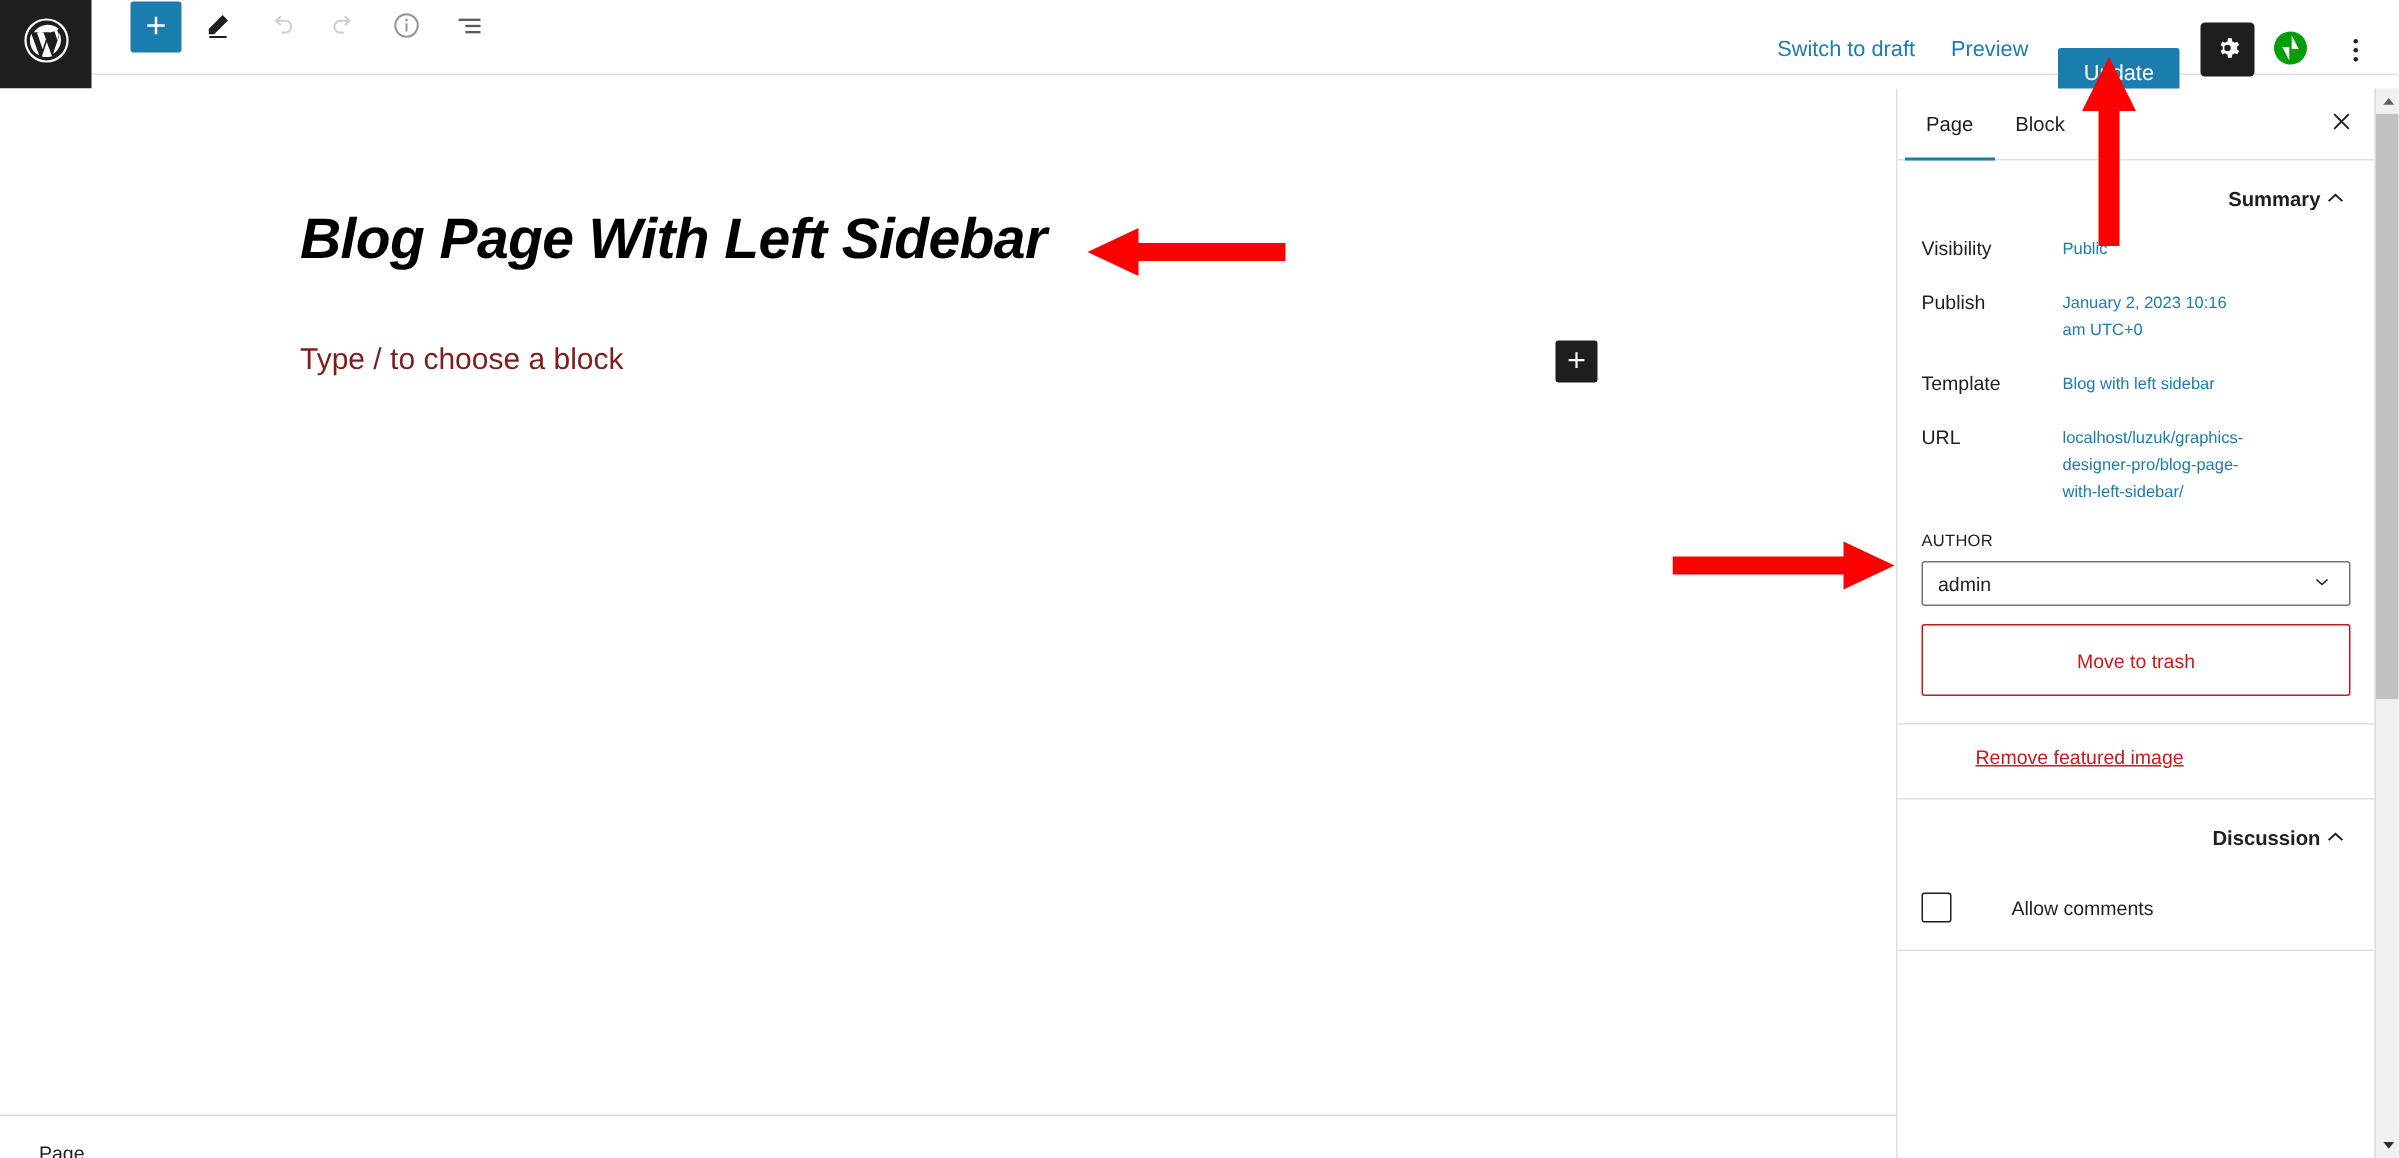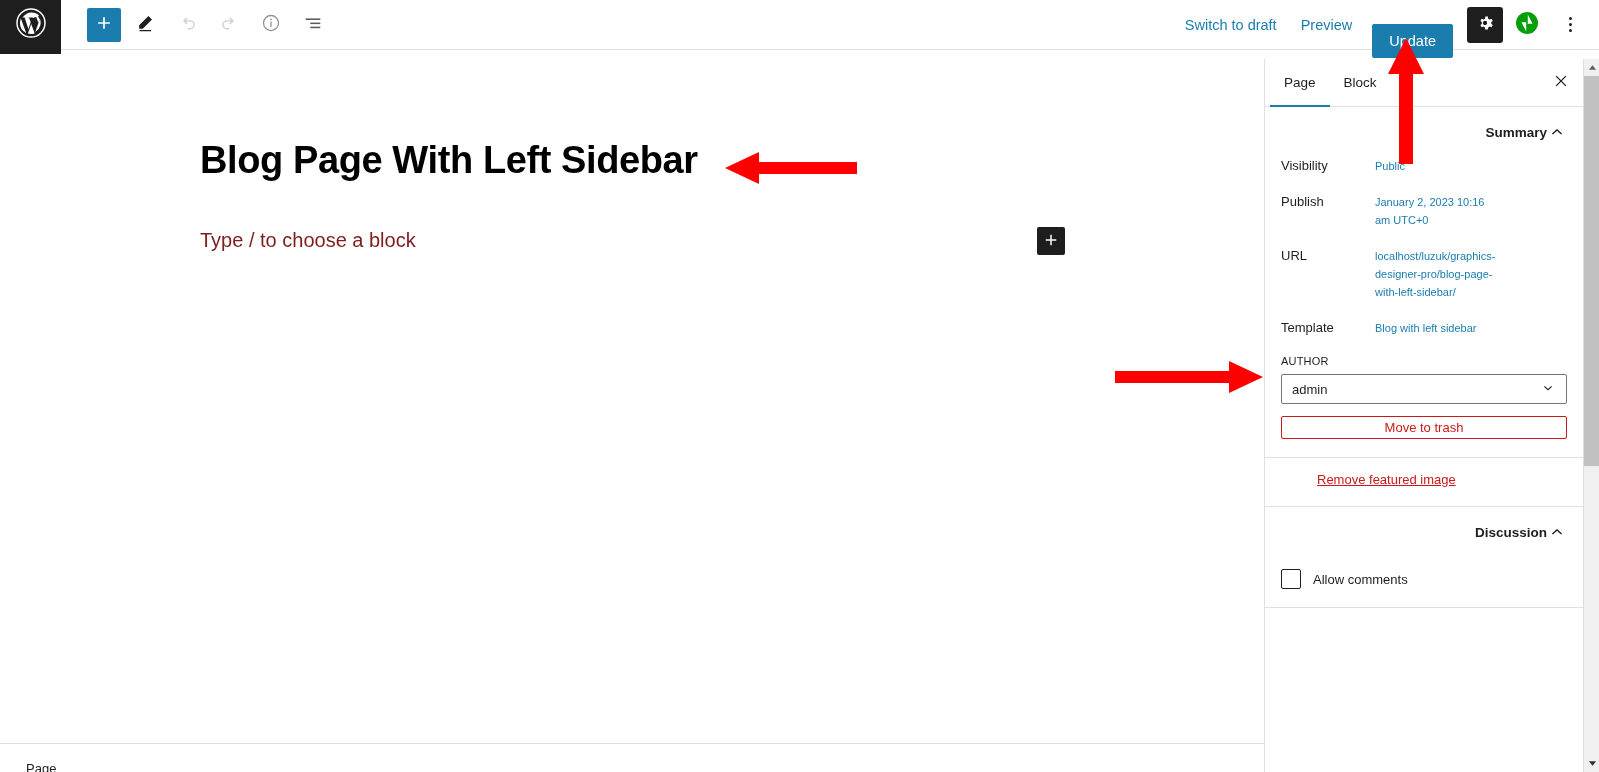--- a/index.html
+++ b/index.html
@@ -10,21 +10,21 @@
     overflow: hidden;
   }
   #app { position: relative; width: 1599px; height: 772px; }
 
   
   .toolbar {
     position: absolute; top: 0; left: 0;
     width: 1599px; height: 50px;
     background: #ffffff;
     border-bottom: 1px solid #e0e0e0;
-    display: flex; align-items: center;
+    display: flex; align-items: flex-start;
   }
   .wp-logo-box {
     width: 61px; height: 59px; background: #1e1e1e;
     display: flex; align-items: center; justify-content: center;
     flex: 0 0 61px;
   }
   .toolbar-left { display: flex; align-items: center; gap: 6px; padding-left: 26px; }
   .tb-btn {
     width: 36px; height: 36px; border: none; background: transparent;
     display: flex; align-items: center; justify-content: center;
@@ -67,20 +67,21 @@
   .canvas {
     position: absolute; top: 59px; left: 0;
     width: 1264px; height: 684px;
     background: #fff; overflow: hidden;
   }
   .post-title {
     position: absolute; left: 200px; top: 80px;
     font-size: 38px; font-weight: bold; color: #000;
     letter-spacing: -0.4px;
     font-family: "Liberation Sans", sans-serif;
+    font-style: italic;
   }
   .block-placeholder {
     position: absolute; left: 200px; top: 170px;
     font-size: 20px; color: #7f1d1d;
     font-family: "Liberation Sans", sans-serif;
   }
   .block-appender {
     position: absolute; left: 1037px; top: 168px;
     width: 28px; height: 28px; background: #1e1e1e;
     border: none; cursor: pointer; border-radius: 2px;
@@ -150,35 +151,35 @@
   }
   .select-box {
     width: 100%; height: 30px; border: 1px solid #757575;
     border-radius: 2px; background: #fff; font-size: 13px;
     color: #1e1e1e; padding: 0 10px; display: flex;
     align-items: center; justify-content: space-between; cursor: pointer;
     font-family: "Liberation Sans", sans-serif;
     text-align: center;
   }
   .trash-btn {
-    width: 100%; height: 23px; margin-top: 12px;
+    width: 100%; height: 48px; margin-top: 12px;
     border: 1px solid #cc1818; border-radius: 2px;
     background: #fff; color: #cc1818; font-size: 13px;
     cursor: pointer; font-family: "Liberation Sans", sans-serif;
   }
   .featured-link {
     font-size: 13px; color: #cc1818; text-decoration: underline;
     cursor: pointer; display: inline-block; margin-top: 14px; margin-left: 36px;
   }
   .checkbox-row { display: flex; align-items: center; gap: 12px; margin-top: 12px; }
   .checkbox {
     width: 20px; height: 20px; border: 1.5px solid #1e1e1e;
     border-radius: 2px; background: #fff; cursor: pointer; flex: 0 0 20px;
   }
-  .checkbox-label { font-size: 13px; color: #1e1e1e; }
+  .checkbox-label { font-size: 13px; color: #1e1e1e; margin-left: 28px; }
 
   
   .scrollbar {
     position: absolute; top: 59px; left: 1583px;
     width: 16px; height: 713px; background: #f0f0f0;
     border-left: 1px solid #dcdcdc;
   }
   .sb-arrow {
     width: 16px; height: 17px; display: flex;
     align-items: center; justify-content: center; cursor: pointer;
@@ -334,27 +335,27 @@
         <span class="row-label">Visibility</span>
         <span class="row-value">Public</span>
       </div>
 
       <div class="row">
         <span class="row-label">Publish</span>
         <span class="row-value multiline">January 2, 2023 10:16 am UTC+0</span>
       </div>
 
       <div class="row">
+        <span class="row-label">Template</span>
+        <span class="row-value">Blog with left sidebar</span>
+      </div>
+
+      <div class="row">
         <span class="row-label">URL</span>
         <span class="row-value multiline">localhost/luzuk/graphics-designer-pro/blog-page-with-left-sidebar/</span>
-      </div>
-
-      <div class="row">
-        <span class="row-label">Template</span>
-        <span class="row-value">Blog with left sidebar</span>
       </div>
 
       <label class="field-label">AUTHOR</label>
       <div class="select-box">
         <span>admin</span>
         <span>
           <svg width="16" height="16" viewBox="0 0 24 24">
               <path fill="none" stroke="#1e1e1e" stroke-width="1.6" d="M6.5 9.5L12 14.5l5.5-5"></path>
             </svg>
         </span>

